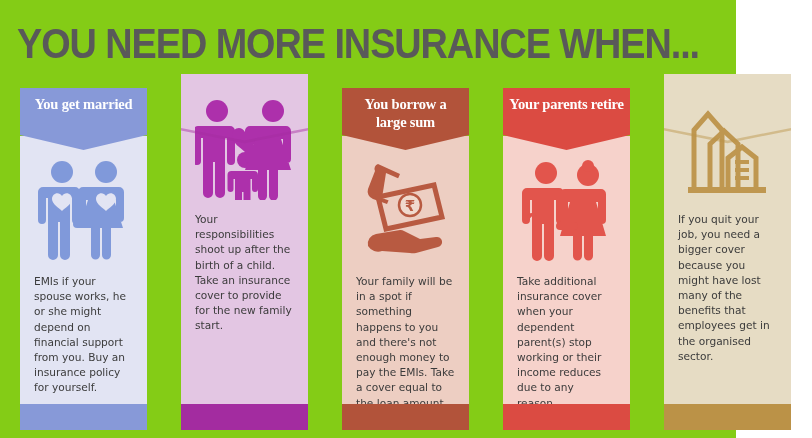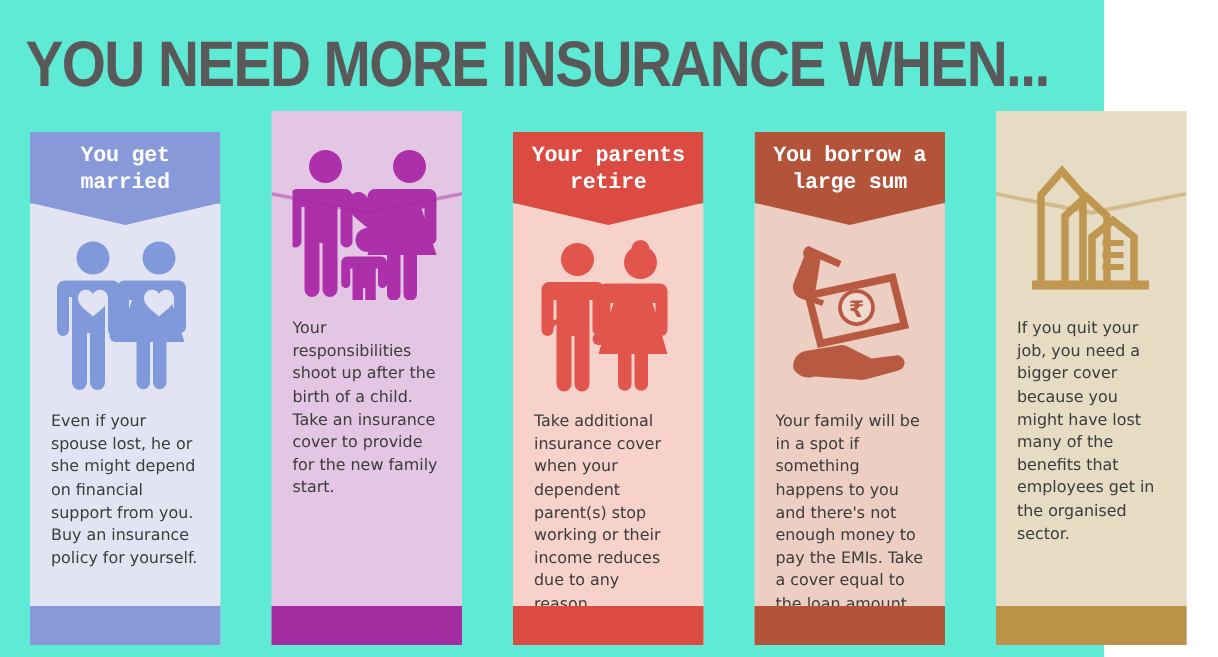--- a/index.html
+++ b/index.html
@@ -10,21 +10,21 @@
     width: 812px;
     height: 438px;
     background: #ffffff;
     font-family: "Liberation Sans", sans-serif;
     overflow: hidden;
   }
   .infographic {
     position: relative;
     width: 736px;
     height: 438px;
-    background: #5eead4;
+    background: #84cc16;
   }
 
   
   .title {
     position: absolute;
     left: 17px;
     top: 21px;
     width: 780px;
     height: 44px;
     font-family: "Liberation Sans", sans-serif;
@@ -66,21 +66,21 @@
     height: 62px;
     box-sizing: border-box;
     padding: 7px 6px 0 6px;
     display: flex;
     align-items: flex-start;
     justify-content: center;
     z-index: 3;
     clip-path: polygon(0 0, 100% 0, 100% 76%, 50% 100%, 0 76%);
   }
   .col-header-text {
-    font-family: Liberation Mono, monospace;
+    font-family: Liberation Serif, serif;
     font-weight: bold;
     font-size: 14.5px;
     line-height: 18px;
     color: #ffffff;
     text-align: center;
     letter-spacing: -0.2px;
   }
   
   .col-notch-shadow {
     position: absolute;
@@ -153,21 +153,21 @@
 
               <circle cx="70" cy="12" r="11"></circle>
               <path d="M57 27 h26 a5 5 0 0 1 5 5 v26 a4 4 0 0 1 -8 0 v-18 h-2 l9 28 h-12 v27 a4.5 4.5 0 0 1 -9 0 v-27 h-2 v27 a4.5 4.5 0 0 1 -9 0 v-27 h-12 l9 -28 h-2 v18 a4 4 0 0 1 -8 0 v-26 a5 5 0 0 1 5 -5 z"></path>
 
               <path d="M70 36 c-3 -5 -10 -3 -10 3 c0 5 7 9 10 12 c3 -3 10 -7 10 -12 c0 -6 -7 -8 -10 -3 z" fill="#e2e4f3"></path>
 
               <path d="M41 60 l14 0 a4 4 0 0 1 0 8 l-14 0 a4 4 0 0 1 0 -8 z"></path>
             </g>
           </svg>
         </div>
-        <div class="col-text">Even if your spouse lost, he or she might depend on financial support from you. Buy an insurance policy for yourself.</div>
+        <div class="col-text">EMIs if your spouse works, he or she might depend on financial support from you. Buy an insurance policy for yourself.</div>
         <div class="col-footer" style="background: rgb(135, 153, 216);"></div>
       </div>
     </div>
 
     <div class="col">
       <div class="col-notch-shadow" style="background: rgb(163, 44, 160);"></div>
       <div class="col-body" style="background: rgb(227, 198, 227);">
         <div class="col-icon">
           <svg width="100" height="102" viewBox="0 0 100 102">
             <g class="ic" fill="#ad30ab">
@@ -180,20 +180,48 @@
               <circle cx="50" cy="62" r="8"></circle>
               <path d="M41 73 h18 a4 4 0 0 1 4 4 v14 a3 3 0 0 1 -6 0 v-10 h-1.5 v28 a3.5 3.5 0 0 1 -7 0 v-15 h-1.5 v15 a3.5 3.5 0 0 1 -7 0 v-28 h-1.5 v10 a3 3 0 0 1 -6 0 v-14 a4 4 0 0 1 4 -4 z"></path>
 
               <circle cx="78" cy="13" r="11"></circle>
               <path d="M65 28 h26 a5 5 0 0 1 5 5 v28 a4 4 0 0 1 -8 0 v-20 h-2 l10 31 h-13 v26 a4.5 4.5 0 0 1 -9 0 v-26 h-2 v26 a4.5 4.5 0 0 1 -9 0 v-26 h-13 l10 -31 h-2 v20 a4 4 0 0 1 -8 0 v-28 a5 5 0 0 1 5 -5 z"></path>
             </g>
           </svg>
         </div>
         <div class="col-text">Your responsibilities shoot up after the birth of a child. Take an insurance cover to provide for the new family start.</div>
         <div class="col-footer" style="background: rgb(163, 44, 160);"></div>
+      </div>
+    </div>
+
+    <div class="col">
+      <div class="col-notch-shadow" style="background: rgb(178, 83, 58);"></div>
+      <div class="col-header" style="background: rgb(178, 83, 58);">
+        <span class="col-header-text">You borrow a large sum</span>
+      </div>
+      <div class="col-body" style="background: rgb(237, 206, 194);">
+        <div class="col-icon">
+          <svg width="96" height="102" viewBox="0 0 96 102">
+            <g class="ic" fill="#b85a41">
+
+              <path d="M20 4 l22 10 l-13 30 l-14 -5 a8 8 0 0 1 -5 -10 l7 -18 a5 5 0 0 1 3 -7 z"></path>
+              <path d="M28 13 l16 7 l-9 22 l-11 -4 z" fill="#edcec2"></path>
+
+              <path d="M20 37 l56 -12 l8 32 l-56 12 z" fill="none" stroke-width="5" stroke="#b85a41"></path>
+
+              <circle cx="52" cy="45" r="11" fill="#f0d9cd"></circle>
+              <circle cx="52" cy="45" r="11" fill="none" stroke="#b85a41" stroke-width="2.5"></circle>
+              <text x="52" y="51" text-anchor="middle" font-family="DejaVu Sans, sans-serif" font-size="15" font-weight="bold" fill="#b85a41">₹</text>
+
+              <path d="M10 86 a10 10 0 0 1 8 -12 l24 -4 a6 6 0 0 1 4 1 l16 8 l16 -2 a5 5 0 0 1 2 10 l-22 6 a14 14 0 0 1 -6 0 l-28 -2 a12 12 0 0 1 -14 -5 z"></path>
+            </g>
+          </svg>
+        </div>
+        <div class="col-text">Your family will be in a spot if something happens to you and there's not enough money to pay the EMIs. Take a cover equal to the loan amount.</div>
+        <div class="col-footer" style="background: rgb(178, 83, 58);"></div>
       </div>
     </div>
 
     <div class="col">
       <div class="col-notch-shadow" style="background: rgb(219, 75, 66);"></div>
       <div class="col-header" style="background: rgb(219, 75, 66);">
         <span class="col-header-text">Your parents retire</span>
       </div>
       <div class="col-body" style="background: rgb(246, 210, 203);">
         <div class="col-icon">
@@ -212,48 +240,20 @@
               <path d="M41 62 l14 0 a4 4 0 0 1 0 8 l-14 0 a4 4 0 0 1 0 -8 z"></path>
             </g>
           </svg>
         </div>
         <div class="col-text">Take additional insurance cover when your dependent parent(s) stop working or their income reduces due to any reason.</div>
         <div class="col-footer" style="background: rgb(219, 75, 66);"></div>
       </div>
     </div>
 
     <div class="col">
-      <div class="col-notch-shadow" style="background: rgb(178, 83, 58);"></div>
-      <div class="col-header" style="background: rgb(178, 83, 58);">
-        <span class="col-header-text">You borrow a large sum</span>
-      </div>
-      <div class="col-body" style="background: rgb(237, 206, 194);">
-        <div class="col-icon">
-          <svg width="96" height="102" viewBox="0 0 96 102">
-            <g class="ic" fill="#b85a41">
-
-              <path d="M20 4 l22 10 l-13 30 l-14 -5 a8 8 0 0 1 -5 -10 l7 -18 a5 5 0 0 1 3 -7 z"></path>
-              <path d="M28 13 l16 7 l-9 22 l-11 -4 z" fill="#edcec2"></path>
-
-              <path d="M20 37 l56 -12 l8 32 l-56 12 z" fill="none" stroke-width="5" stroke="#b85a41"></path>
-
-              <circle cx="52" cy="45" r="11" fill="#f0d9cd"></circle>
-              <circle cx="52" cy="45" r="11" fill="none" stroke="#b85a41" stroke-width="2.5"></circle>
-              <text x="52" y="51" text-anchor="middle" font-family="DejaVu Sans, sans-serif" font-size="15" font-weight="bold" fill="#b85a41">₹</text>
-
-              <path d="M10 86 a10 10 0 0 1 8 -12 l24 -4 a6 6 0 0 1 4 1 l16 8 l16 -2 a5 5 0 0 1 2 10 l-22 6 a14 14 0 0 1 -6 0 l-28 -2 a12 12 0 0 1 -14 -5 z"></path>
-            </g>
-          </svg>
-        </div>
-        <div class="col-text">Your family will be in a spot if something happens to you and there's not enough money to pay the EMIs. Take a cover equal to the loan amount.</div>
-        <div class="col-footer" style="background: rgb(178, 83, 58);"></div>
-      </div>
-    </div>
-
-    <div class="col">
       <div class="col-notch-shadow" style="background: rgb(187, 146, 71);"></div>
       <div class="col-body" style="background: rgb(230, 220, 196);">
         <div class="col-icon">
           <svg width="96" height="102" viewBox="0 0 96 102">
             <g class="ic" fill="none" stroke="#bf9750" stroke-width="5" stroke-linejoin="miter">
 
               <path d="M14 92 v-60 l14 -16 l14 16 v60"></path>
 
               <path d="M30 92 v-46 l14 -13 l14 13 v46"></path>
 

